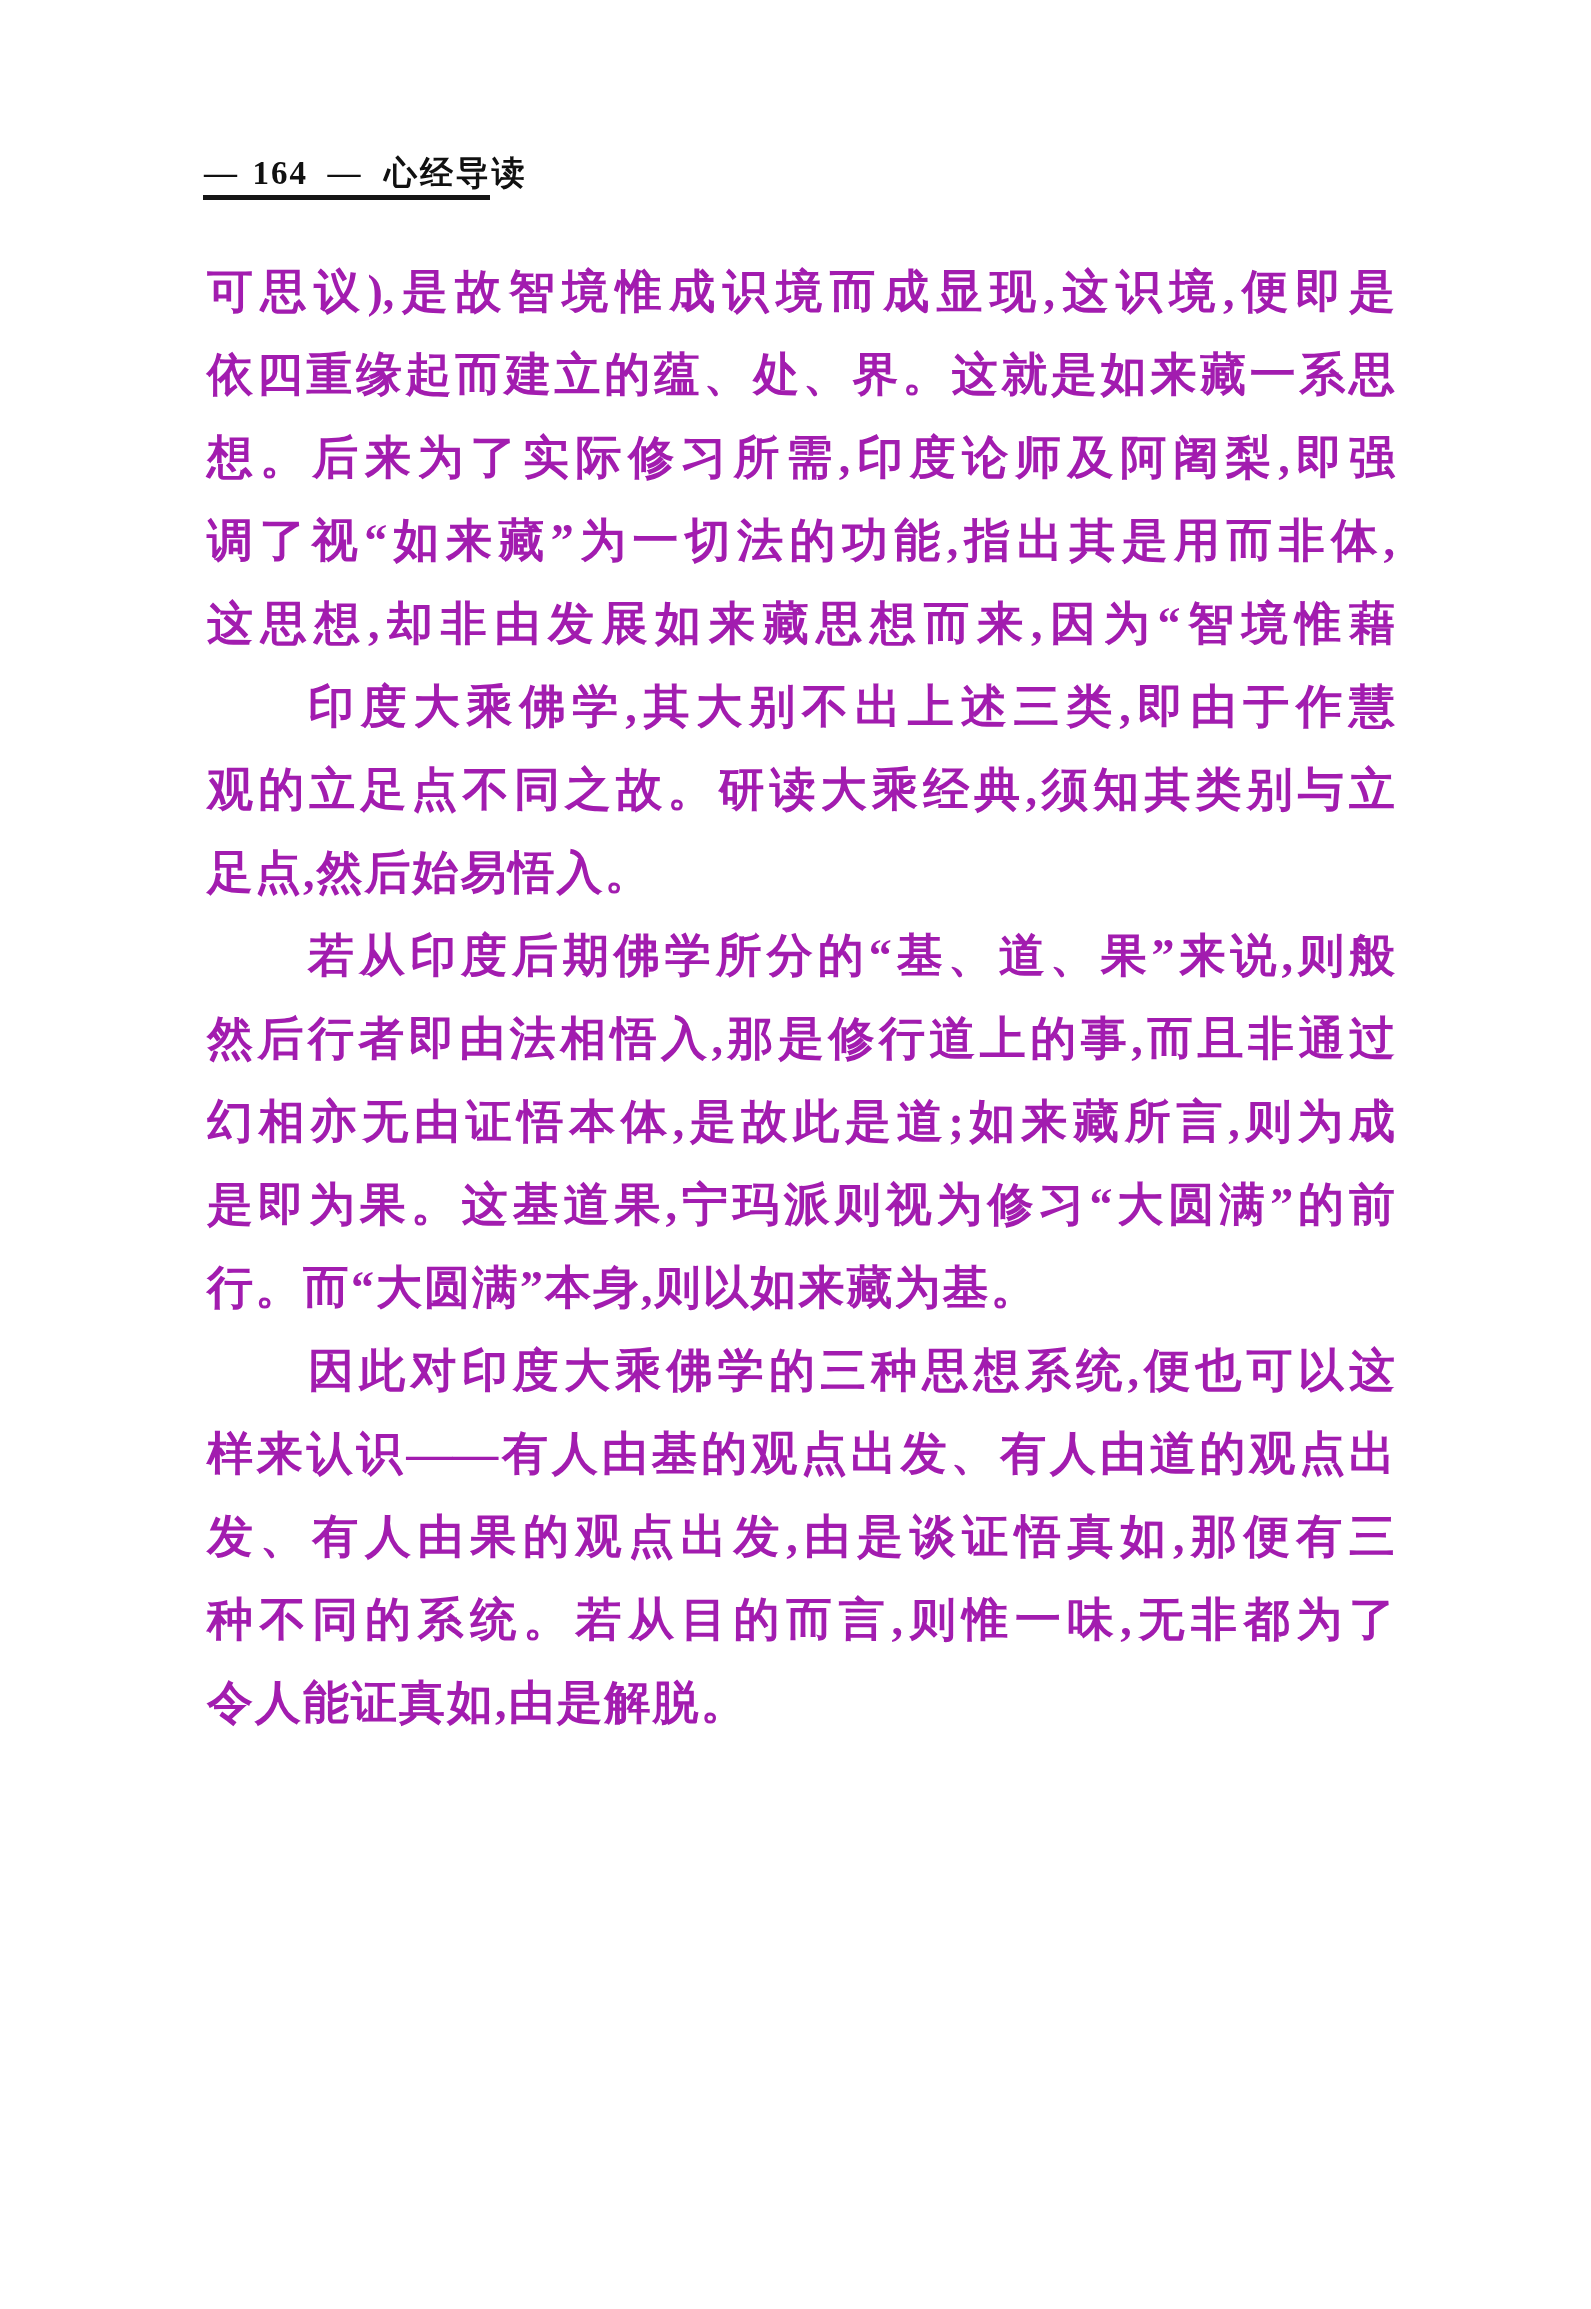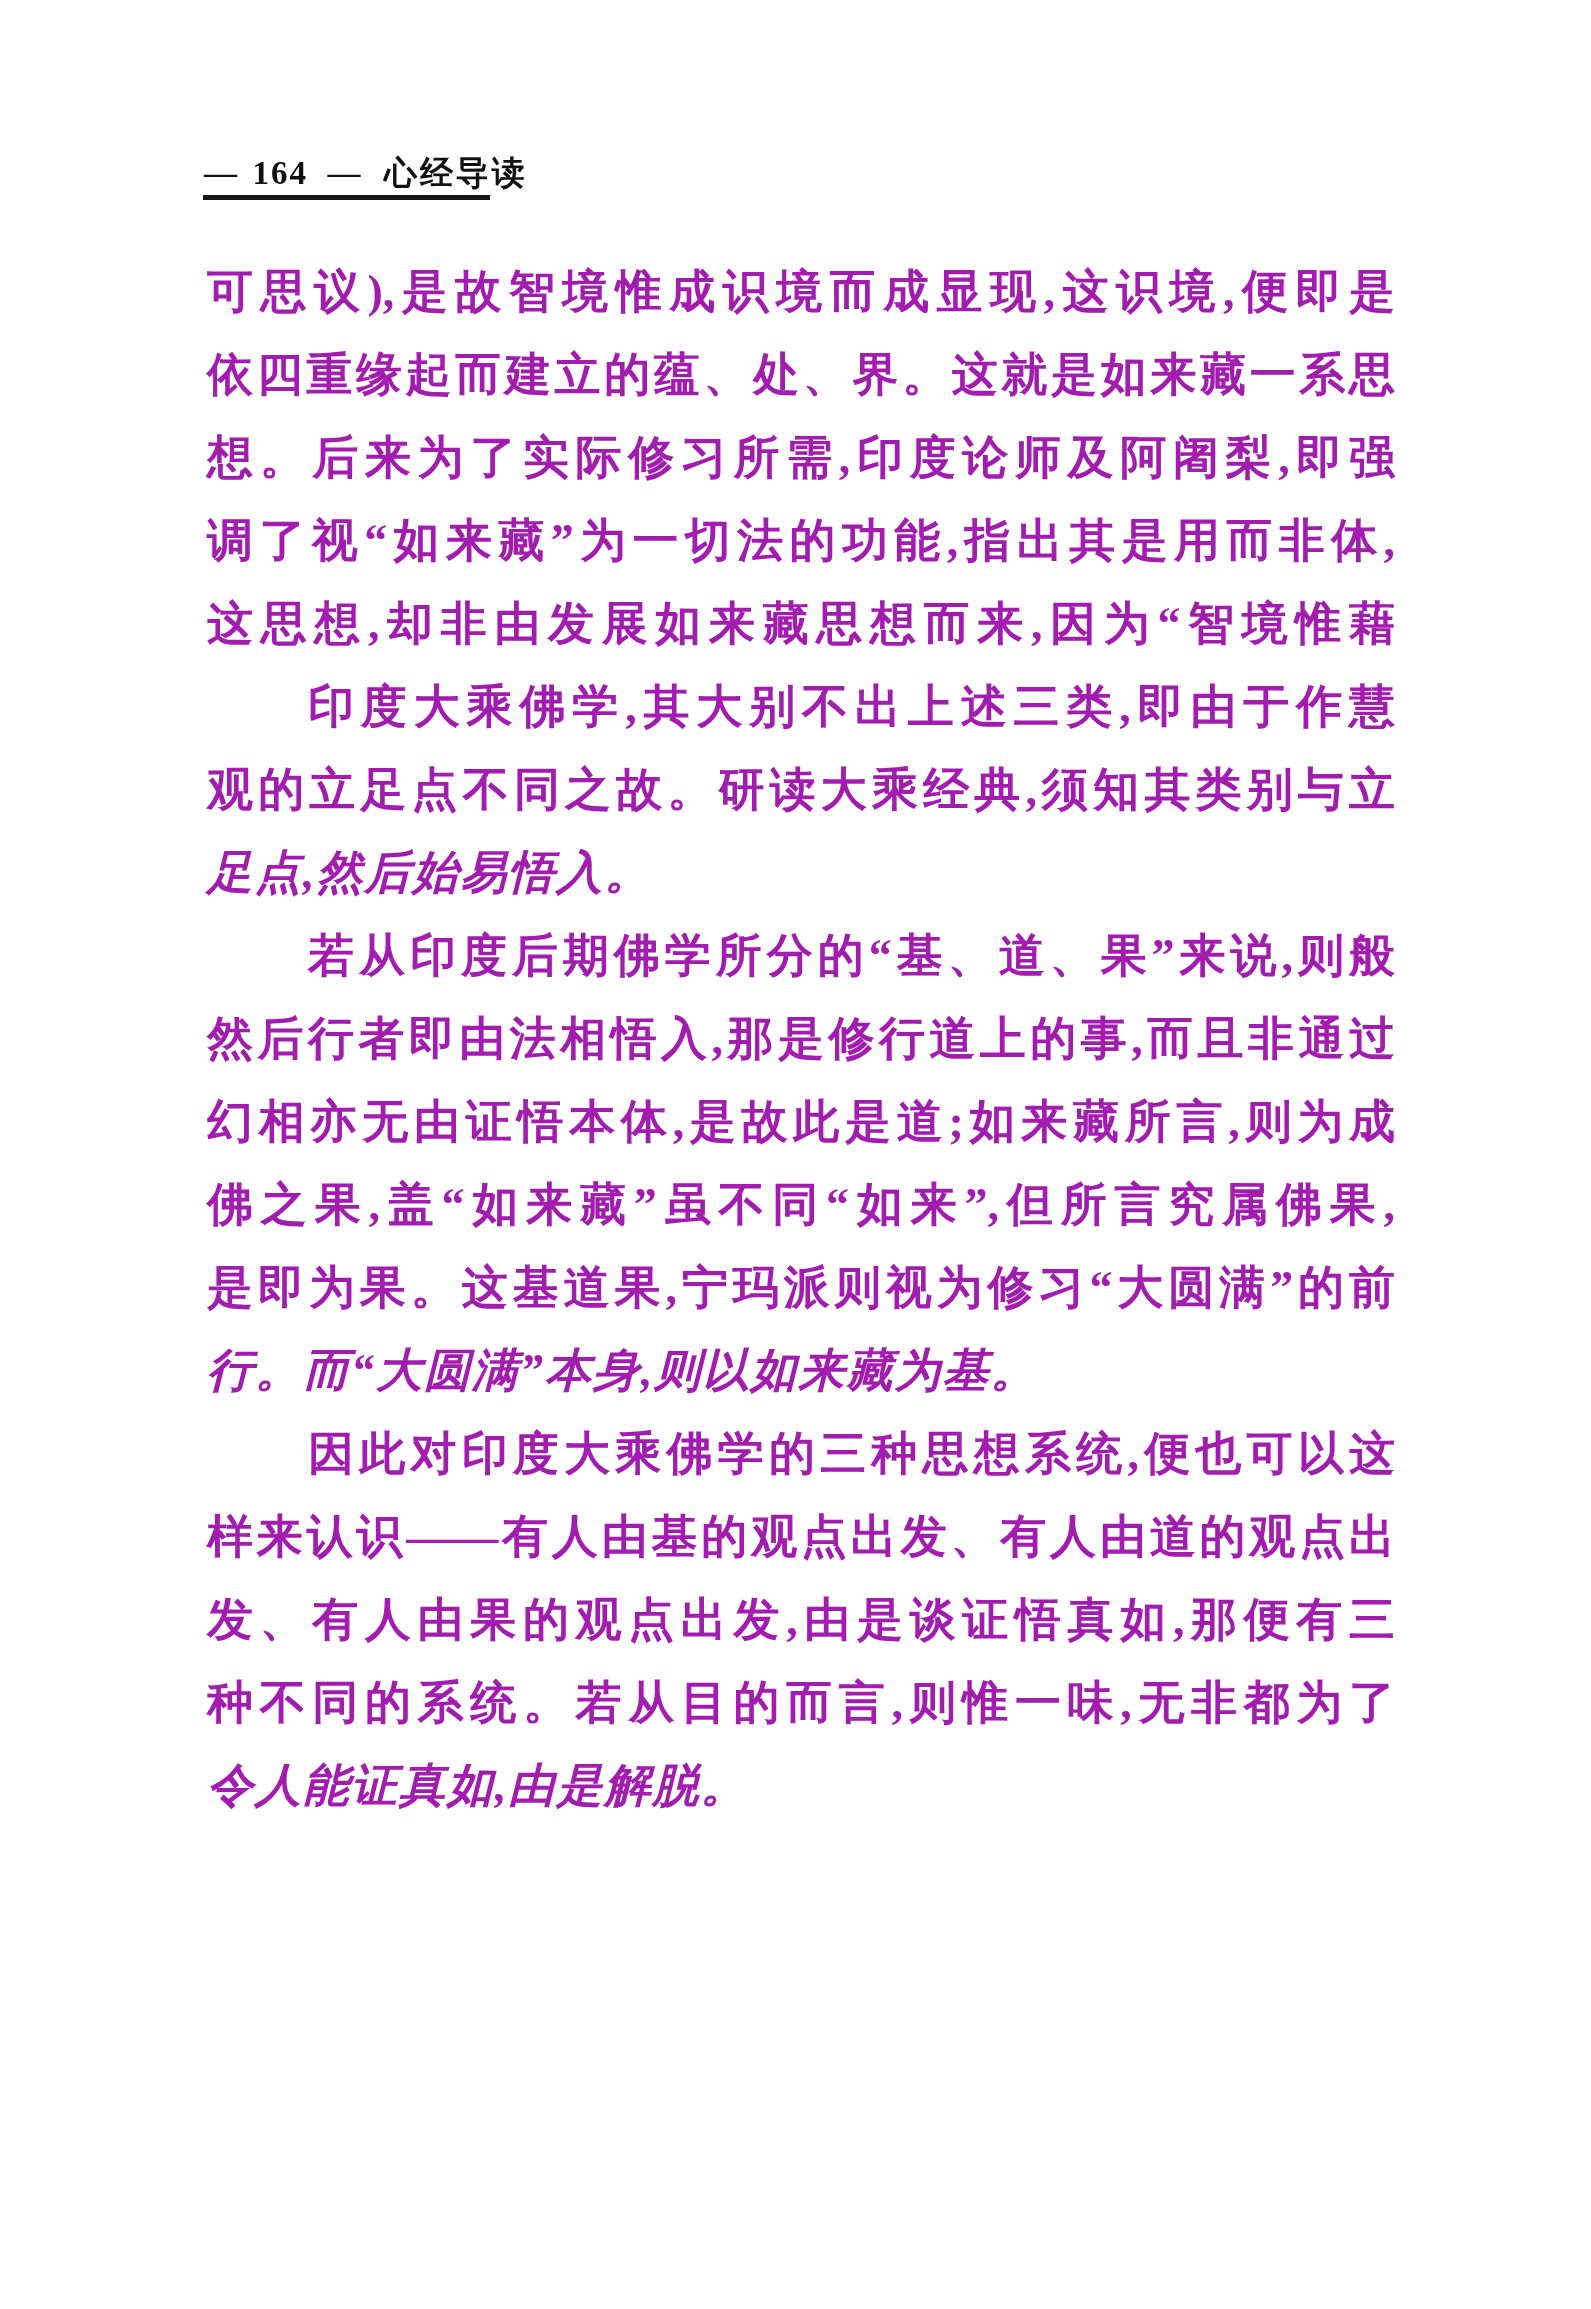--- a/index.html
+++ b/index.html
@@ -61,21 +61,20 @@
     text-align-last: justify;
     text-justify: inter-character;
   }
   .line.indent {
     text-indent: 101px;
   }
   .line.end {
     text-align: center;
     text-align-last: left;
     letter-spacing: 2px;
-    font-style: italic;
   }
 </style>
 </head>
 <body>
 
 <div class="page">
 
   <div class="running-head">
     <span class="dash">—</span>
     <span class="folio">164</span>
@@ -89,21 +88,20 @@
     <div class="line fill">依四重缘起而建立的蕴、处、界。这就是如来藏一系思</div>
     <div class="line fill">想。后来为了实际修习所需,印度论师及阿阇梨,即强</div>
     <div class="line fill">调了视“如来藏”为一切法的功能,指出其是用而非体,</div>
     <div class="line fill">这思想,却非由发展如来藏思想而来,因为“智境惟藉</div>
     <div class="line fill indent">印度大乘佛学,其大别不出上述三类,即由于作慧</div>
     <div class="line fill">观的立足点不同之故。研读大乘经典,须知其类别与立</div>
     <div class="line end">足点,然后始易悟入。</div>
     <div class="line fill indent">若从印度后期佛学所分的“基、道、果”来说,则般</div>
     <div class="line fill">然后行者即由法相悟入,那是修行道上的事,而且非通过</div>
     <div class="line fill">幻相亦无由证悟本体,是故此是道;如来藏所言,则为成</div>
-    <div class="line fill">佛之果,盖“如来藏”虽不同“如来”,但所言究属佛果,</div>
     <div class="line fill">是即为果。这基道果,宁玛派则视为修习“大圆满”的前</div>
     <div class="line end">行。而“大圆满”本身,则以如来藏为基。</div>
     <div class="line fill indent">因此对印度大乘佛学的三种思想系统,便也可以这</div>
     <div class="line fill">样来认识——有人由基的观点出发、有人由道的观点出</div>
     <div class="line fill">发、有人由果的观点出发,由是谈证悟真如,那便有三</div>
     <div class="line fill">种不同的系统。若从目的而言,则惟一味,无非都为了</div>
     <div class="line end">令人能证真如,由是解脱。</div>
   </div>
 
 </div>

